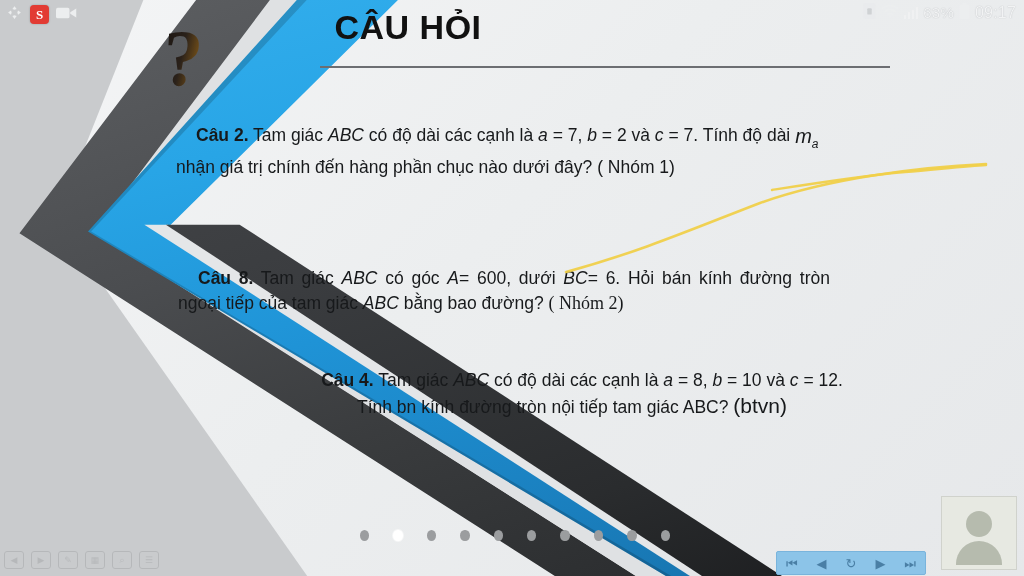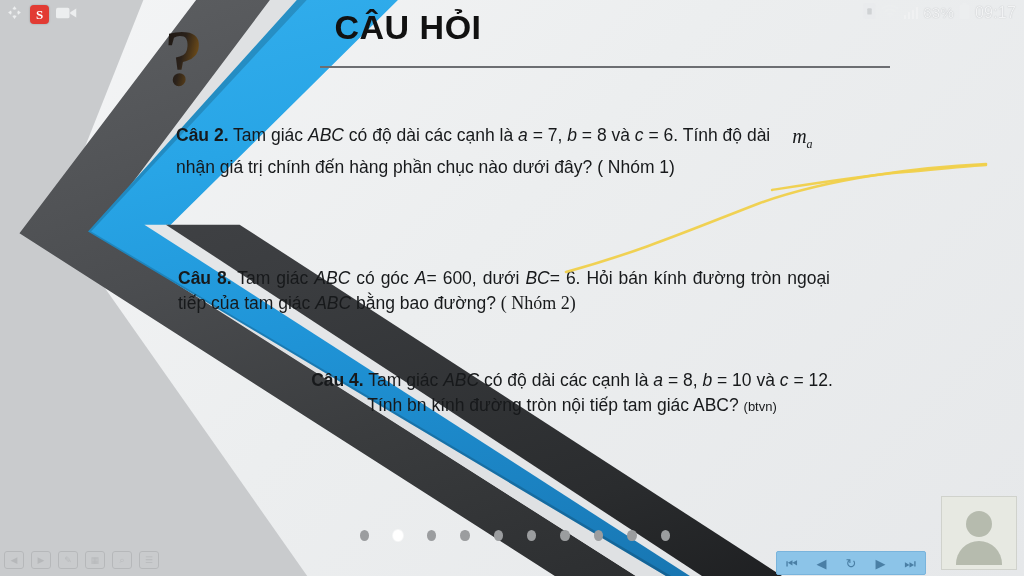--- a/index.html
+++ b/index.html
@@ -95,29 +95,29 @@
     text-shadow:none;
     transform:skewX(-3deg);
   }
 
   
   .qtext{
     position:absolute;color:#17191b;
     font-family:"Liberation Sans",sans-serif;
     font-size:17.5px;line-height:25px;
   }
-  .qtext b{font-weight:bold;}
+  .qtext b{font-weight:bold;margin-left:20px;}
   .qtext i{}
   #q2{left:176px;top:122px;width:700px;}
   #q3{left:178px;top:266px;width:652px;text-align:justify;}
   #q4{left:277px;top:368px;width:590px;text-align:center;}
   .serif{font-family:"Liberation Serif",serif;font-size:18px;}
   .ma{
-    font-family:Liberation Serif, serif;font-style:italic;font-size:20px;
-    position:relative;top:2px;margin-left:17px;
+    font-family:Liberation Sans, sans-serif;font-style:italic;font-size:20px;
+    position:relative;top:2px;
   }
   .ma sub{font-size:12px;font-style:italic;}
 
   
   .annot{position:absolute;left:0;top:0;width:1024px;height:576px;pointer-events:none;}
 
   
   .dots{
     position:absolute;left:360px;top:528px;width:310px;height:14px;
     display:flex;align-items:center;gap:24px;
@@ -220,31 +220,31 @@
       <span class="clock">09:17</span>
     </div>
   </div>
 
   <div class="title">CÂU HỎI</div>
   <div class="title-rule"></div>
 
   <div class="qmark">?</div>
 
   <div class="qtext" id="q2">
-    <b>Câu 2.</b><span> Tam giác </span><i>ABC</i><span> có độ dài các cạnh là </span><i>a</i><span> = 7, </span><i>b</i><span> = 8 và </span><i>c</i><span> = 6. Tính độ dài </span><span class="ma"><span>m</span><sub>a</sub></span><br>
+    <b>Câu 2.</b><span> Tam giác </span><i>ABC</i><span> có độ dài các cạnh là </span><i>a</i><span> = 7, </span><i>b</i><span> = 2 và </span><i>c</i><span> = 7. Tính độ dài </span><span class="ma"><span>m</span><sub>a</sub></span><br>
     <span>nhận giá trị chính đến hàng phần chục nào dưới đây? ( Nhóm 1)</span>
   </div>
 
   <div class="qtext" id="q3">
     <b>Câu 8.</b><span>  Tam giác </span><i>ABC</i><span> có góc </span><i>A</i><span>= 600, dưới </span><i>BC</i><span>= 6. Hỏi bán kính đường tròn ngoại tiếp của tam giác </span><i>ABC</i><span> bằng bao đường? </span><span class="serif">( Nhóm 2)</span>
   </div>
 
   <div class="qtext" id="q4">
     <b>Câu 4.</b><span> Tam giác </span><i>ABC</i><span> có độ dài các cạnh là </span><i>a</i><span> = 8, </span><i>b</i><span> = 10 và </span><i>c</i><span> = 12.</span><br>
-    <span>Tính bn kính đường tròn nội tiếp tam giác ABC? </span><span style="font-size:13px">(btvn)</span>
+    <span>Tính bn kính đường tròn nội tiếp tam giác ABC? </span><span style="font-size:21px">(btvn)</span>
   </div>
 
   <svg class="annot">
     <path d="M566 272 C 640 252, 700 226, 760 203 C 830 178, 920 167, 986 164" fill="none" stroke="#f0d04a" stroke-width="2.6" stroke-linecap="round" opacity=".95"></path>
     <path d="M772 190 C 810 184, 860 176, 905 172 C 940 169, 968 166, 986 165" fill="none" stroke="#f0d04a" stroke-width="2.4" stroke-linecap="round" opacity=".95"></path>
   </svg>
 
   <div class="dots">
     <span class="dot"></span>
     <span class="dot active"></span>

